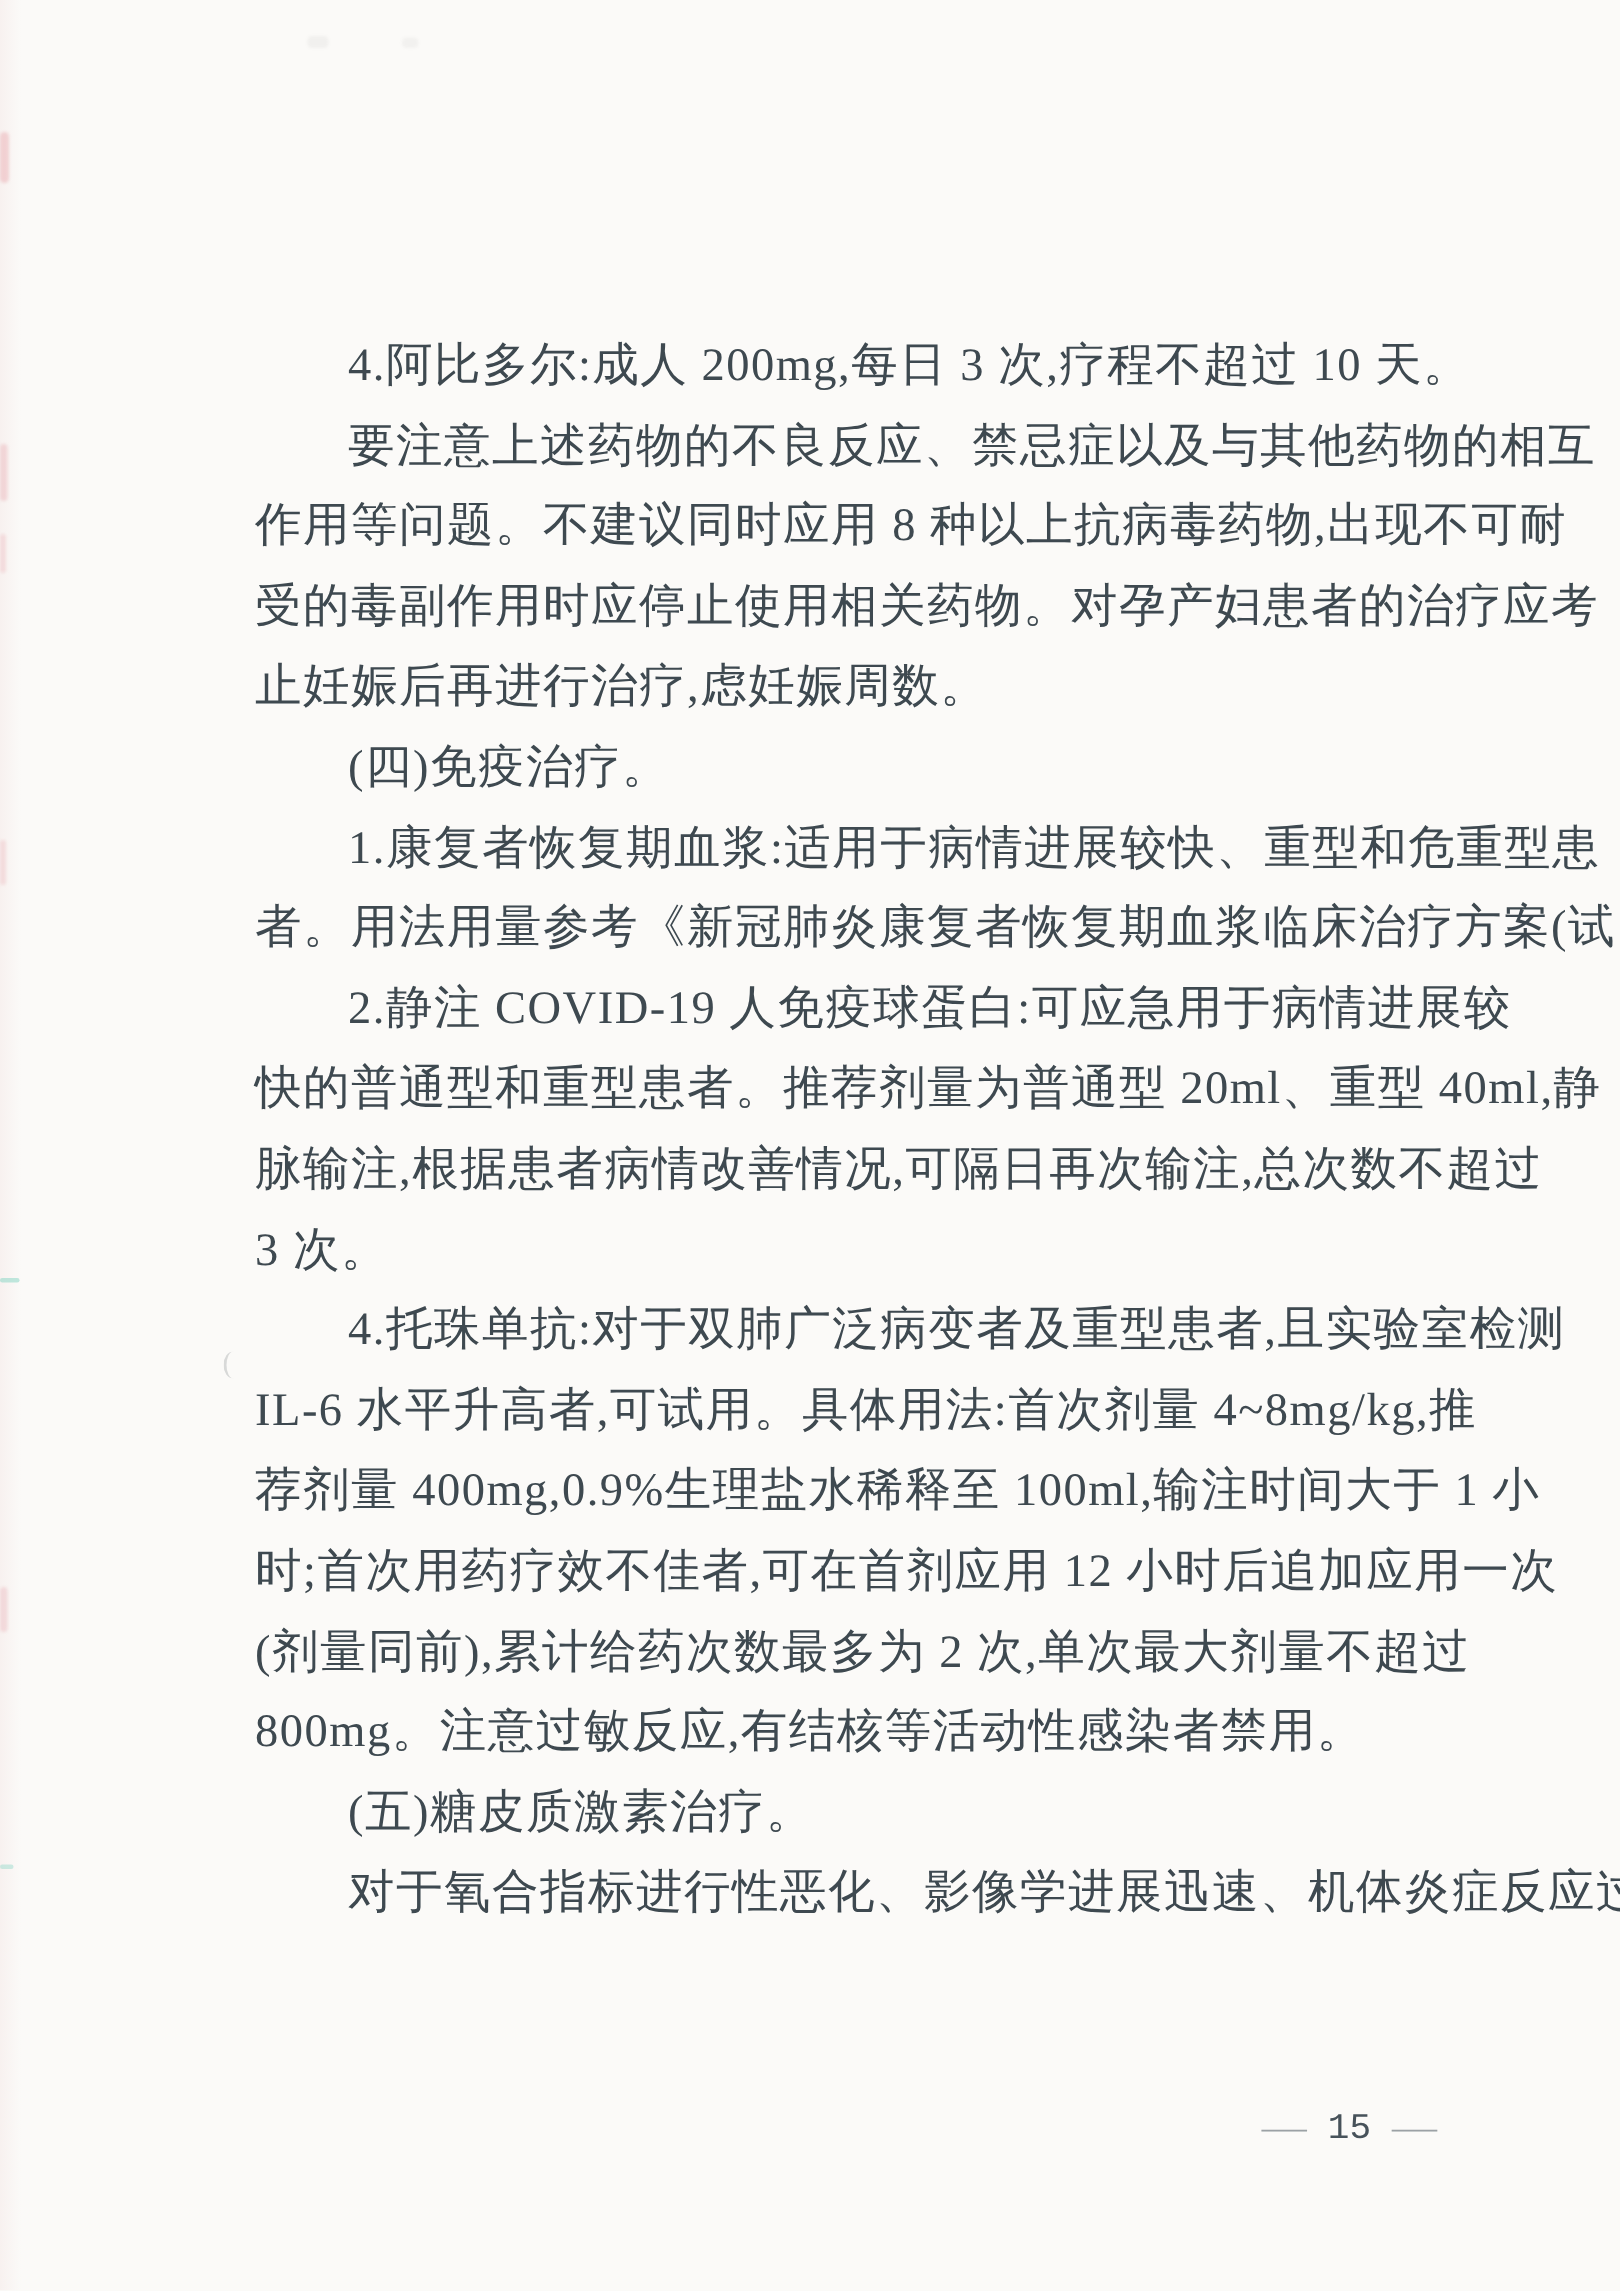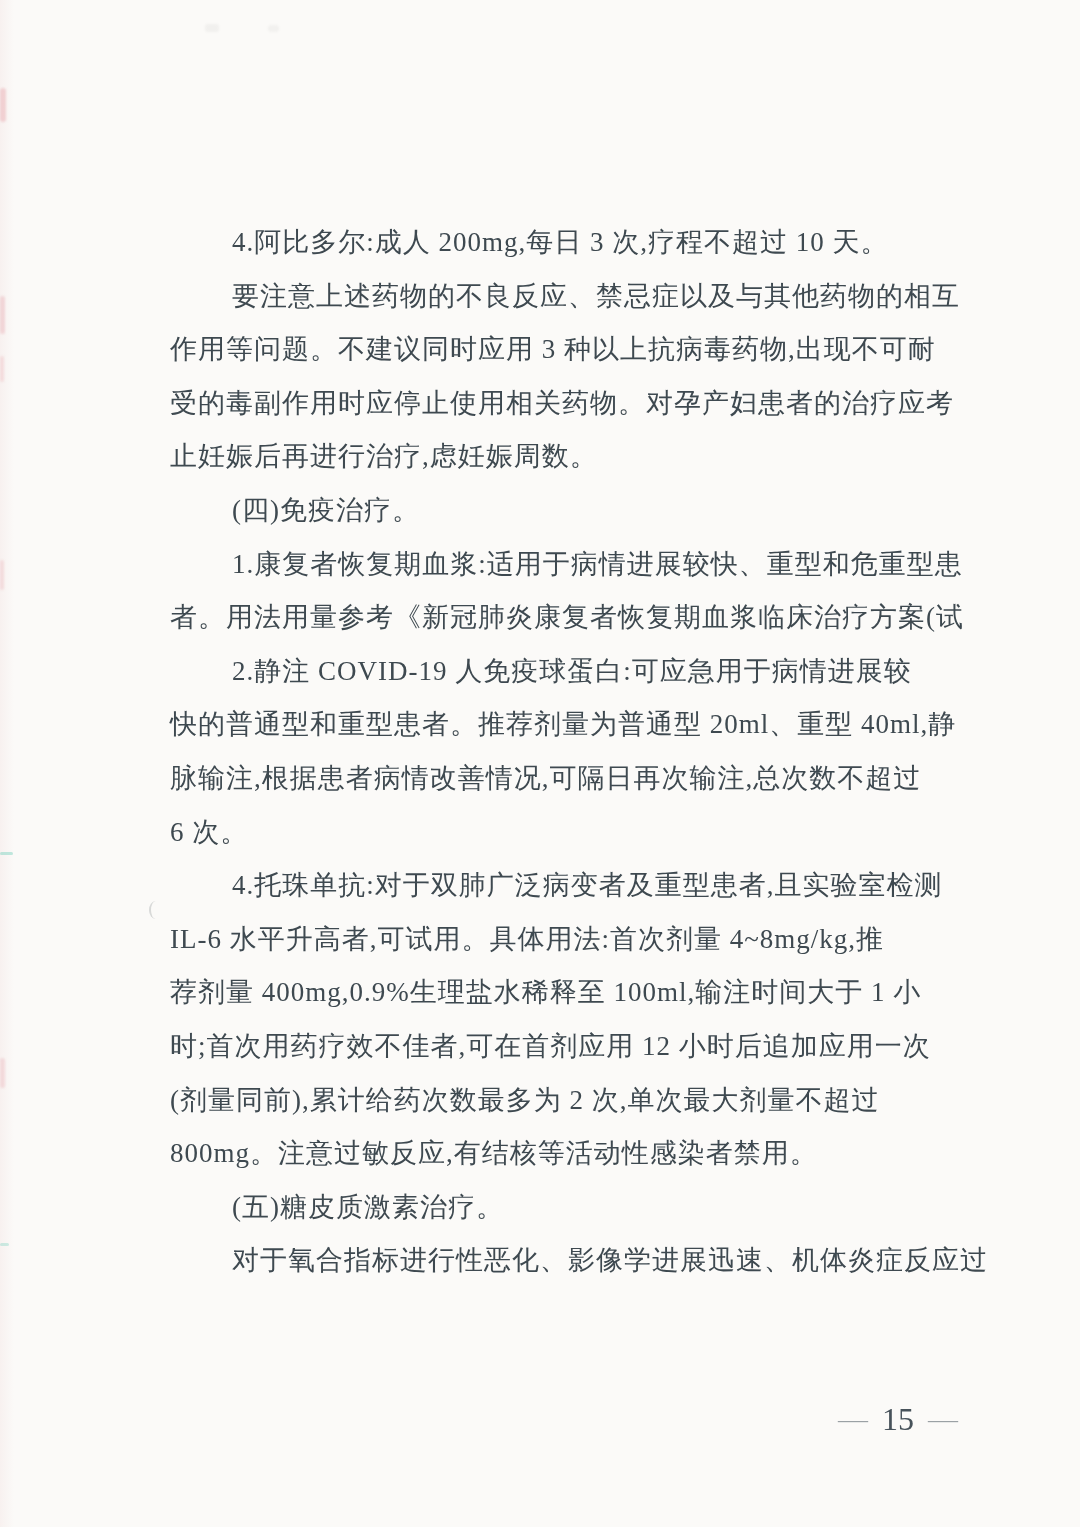--- a/index.html
+++ b/index.html
@@ -45,21 +45,21 @@
   .content {
     position: absolute;
     left: 170px;
     top: 216px;
     width: 816px;
     color: var(--ink, #3e4950);
   }
   .line {
     height: 53.6px;
     line-height: 53.6px;
-    font-size: 27px;
+    font-size: 31px;
     letter-spacing: 1px;
     white-space: nowrap;
   }
   .line.indent {
     text-indent: 62px;
   }
   .pagenum {
     position: absolute;
     top: 1398px;
     right: 122px;
@@ -70,21 +70,22 @@
     font-size: 30px;
     color: var(--ink, #3e4950);
   }
   .pagenum .dash {
     color: #9ba1a5;
     transform: scaleY(0.8);
     letter-spacing: 0;
   }
   .pagenum .num {
     color: #47525a;
-    font-size: 32px;
+    font-size: 24px;
+    font-family: Liberation Mono, monospace;
   }
 </style>
 </head>
 <body style="--paper: #fbfaf8; --ink: #3e4950;">
 
 <div>
 
   <div class="edge-shade"></div>
   <div class="artifact pink-1"></div>
   <div class="artifact pink-2"></div>
@@ -93,30 +94,30 @@
   <div class="artifact pink-5"></div>
   <div class="artifact teal-1"></div>
   <div class="artifact teal-2"></div>
   <div class="artifact smudge-1"></div>
   <div class="artifact smudge-2"></div>
   <div class="artifact crease"></div>
 
   <main class="content">
       <div class="line indent">4.阿比多尔:成人 200mg,每日 3 次,疗程不超过 10 天。</div>
       <div class="line indent">要注意上述药物的不良反应、禁忌症以及与其他药物的相互</div>
-      <div class="line">作用等问题。不建议同时应用 3 种以上抗病毒药物,出现不可耐</div>
+      <div class="line">作用等问题。不建议同时应用 8 种以上抗病毒药物,出现不可耐</div>
       <div class="line">受的毒副作用时应停止使用相关药物。对孕产妇患者的治疗应考</div>
       <div class="line">止妊娠后再进行治疗,虑妊娠周数。</div>
       <div class="line indent">(四)免疫治疗。</div>
       <div class="line indent">1.康复者恢复期血浆:适用于病情进展较快、重型和危重型患</div>
       <div class="line">者。用法用量参考《新冠肺炎康复者恢复期血浆临床治疗方案(试</div>
       <div class="line indent">2.静注 COVID-19 人免疫球蛋白:可应急用于病情进展较</div>
       <div class="line">快的普通型和重型患者。推荐剂量为普通型 20ml、重型 40ml,静</div>
       <div class="line">脉输注,根据患者病情改善情况,可隔日再次输注,总次数不超过</div>
-      <div class="line">6 次。</div>
+      <div class="line">3 次。</div>
       <div class="line indent">4.托珠单抗:对于双肺广泛病变者及重型患者,且实验室检测</div>
       <div class="line">IL-6 水平升高者,可试用。具体用法:首次剂量 4~8mg/kg,推</div>
       <div class="line">荐剂量 400mg,0.9%生理盐水稀释至 100ml,输注时间大于 1 小</div>
       <div class="line">时;首次用药疗效不佳者,可在首剂应用 12 小时后追加应用一次</div>
       <div class="line">(剂量同前),累计给药次数最多为 2 次,单次最大剂量不超过</div>
       <div class="line">800mg。注意过敏反应,有结核等活动性感染者禁用。</div>
       <div class="line indent">(五)糖皮质激素治疗。</div>
       <div class="line indent">对于氧合指标进行性恶化、影像学进展迅速、机体炎症反应过</div>
     </main>
 

